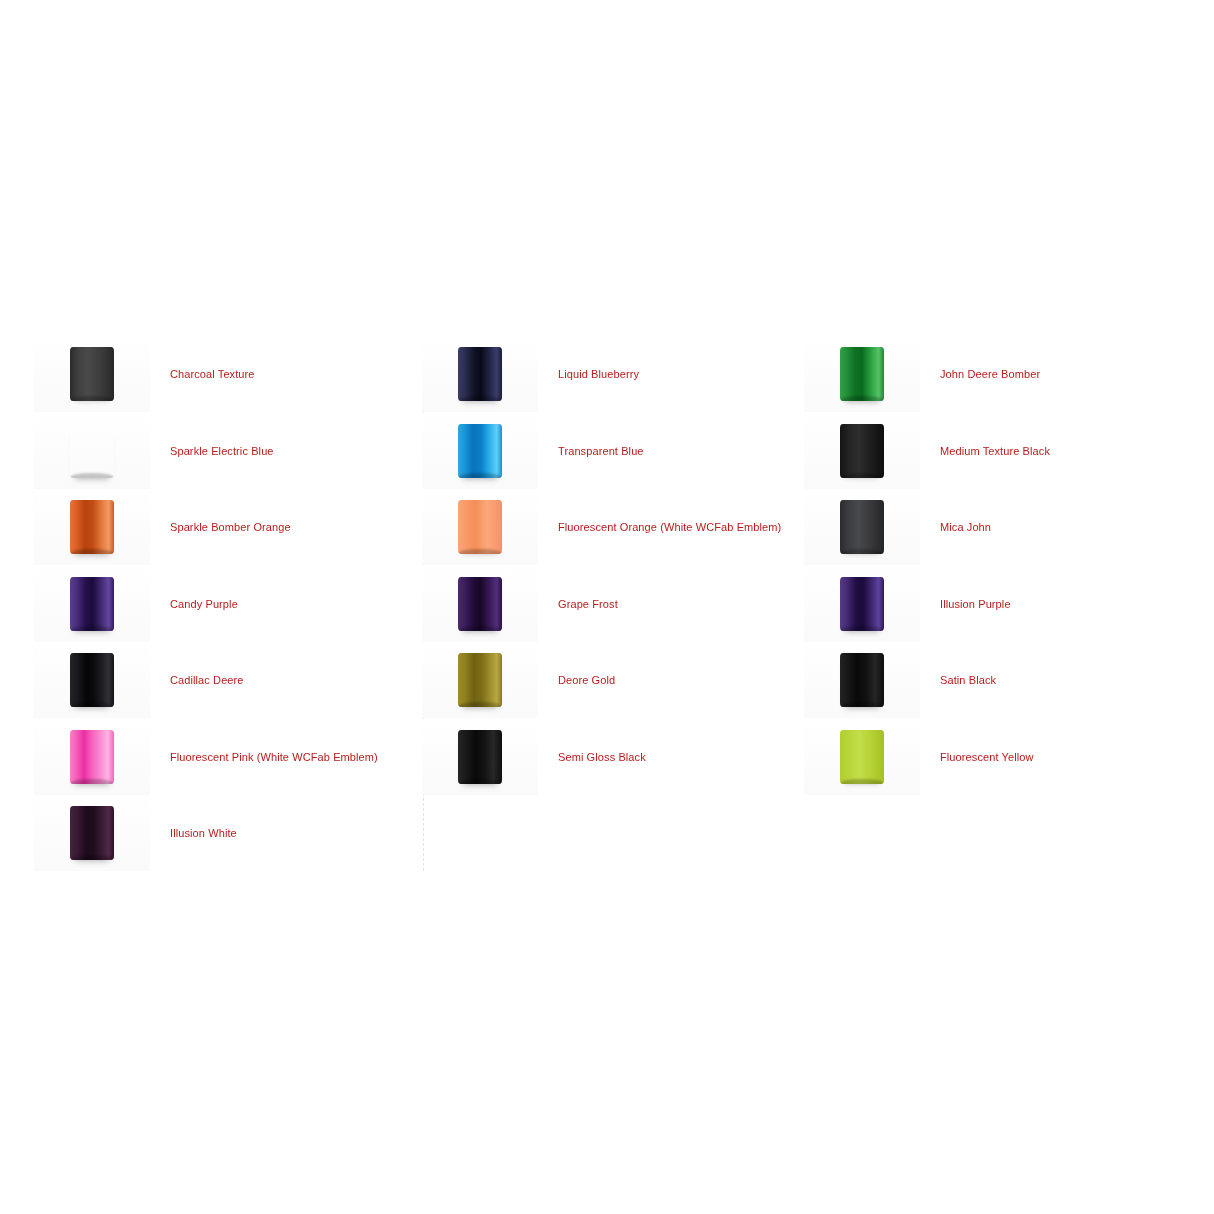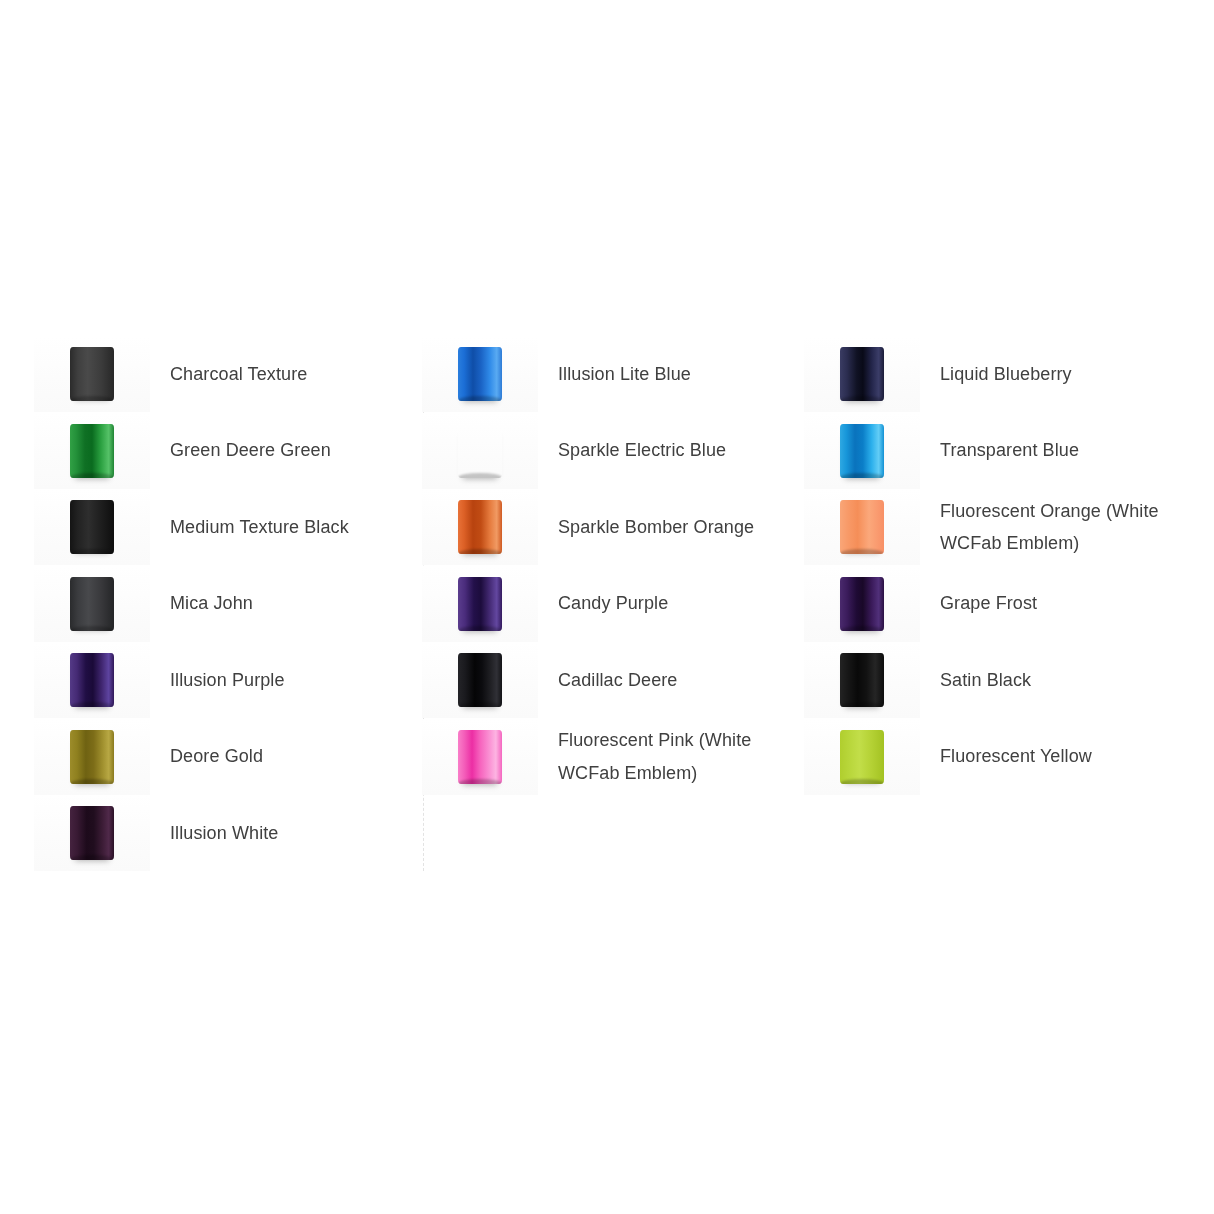--- a/index.html
+++ b/index.html
@@ -100,23 +100,23 @@
   }
   .chip-face {
     position: absolute;
     inset: 0;
   }
   
   .chip.matte { box-shadow: 0 5px 5px -5px rgba(0,0,0,0.22); }
   .chip.matte::before { background: rgba(255,255,255,0.05); }
 
   .swatch-label {
-    font-size: 18px;
+    font-size: 11px;
     line-height: 1.82;
-    color: #404040;
+    color: #b91c1c;
     letter-spacing: 0.1px;
     padding-left: 20px;
     max-width: 230px;
     font-weight: 400;
   }
   .swatch-label.wrap { max-width: 232px; }
 </style>
 </head>
 <body>
 
@@ -129,40 +129,32 @@
         <div class="swatch-thumb">
           <div class="chip matte">
             <div class="chip-face" style="background: linear-gradient(90deg, rgb(43, 43, 43) 0%, rgb(63, 63, 63) 18%, rgb(74, 74, 74) 40%, rgb(60, 60, 60) 70%, rgb(39, 39, 39) 100%);"></div>
           </div>
         </div>
         <div class="swatch-label">Charcoal Texture</div>
       </div>
       <div class="swatch-item">
         <div class="swatch-thumb">
           <div class="chip">
-            <div class="chip-face" style="background: linear-gradient(90deg, rgb(42, 126, 222) 0%, rgb(27, 110, 214) 14%, rgb(15, 78, 168) 34%, rgb(26, 98, 196) 52%, rgb(47, 138, 232) 72%, rgb(89, 170, 242) 88%, rgb(45, 123, 214) 100%);"></div>
-          </div>
-        </div>
-        <div class="swatch-label">Illusion Lite Blue</div>
-      </div>
-      <div class="swatch-item">
-        <div class="swatch-thumb">
-          <div class="chip">
             <div class="chip-face" style="background: linear-gradient(90deg, rgb(58, 60, 99) 0%, rgb(43, 45, 80) 16%, rgb(16, 18, 36) 38%, rgb(9, 10, 24) 52%, rgb(35, 37, 74) 72%, rgb(59, 61, 104) 88%, rgb(27, 28, 56) 100%);"></div>
           </div>
         </div>
         <div class="swatch-label">Liquid Blueberry</div>
       </div>
       <div class="swatch-item">
         <div class="swatch-thumb">
           <div class="chip">
             <div class="chip-face" style="background: linear-gradient(90deg, rgb(49, 160, 69) 0%, rgb(36, 145, 58) 14%, rgb(15, 112, 36) 34%, rgb(10, 107, 31) 50%, rgb(42, 160, 64) 70%, rgb(86, 194, 104) 88%, rgb(32, 132, 52) 100%);"></div>
           </div>
         </div>
-        <div class="swatch-label">Green Deere Green</div>
+        <div class="swatch-label">John Deere Bomber</div>
       </div>
       <div class="swatch-item">
         <div class="swatch-thumb">
           <div class="chip">
             <div class="chip-face"></div>
           </div>
         </div>
         <div class="swatch-label">Sparkle Electric Blue</div>
       </div>
       <div class="swatch-item">
@@ -233,43 +225,51 @@
         <div class="swatch-thumb">
           <div class="chip">
             <div class="chip-face" style="background: linear-gradient(90deg, rgb(36, 36, 40) 0%, rgb(26, 26, 30) 16%, rgb(5, 5, 6) 38%, rgb(11, 11, 14) 54%, rgb(32, 32, 36) 74%, rgb(48, 48, 54) 88%, rgb(19, 19, 22) 100%);"></div>
           </div>
         </div>
         <div class="swatch-label">Cadillac Deere</div>
       </div>
       <div class="swatch-item">
         <div class="swatch-thumb">
           <div class="chip">
+            <div class="chip-face" style="background: linear-gradient(90deg, rgb(156, 140, 42) 0%, rgb(143, 128, 31) 16%, rgb(111, 98, 18) 36%, rgb(125, 109, 24) 54%, rgb(160, 144, 46) 74%, rgb(184, 168, 68) 88%, rgb(138, 122, 30) 100%);"></div>
+          </div>
+        </div>
+        <div class="swatch-label">Deore Gold</div>
+      </div>
+      <div class="swatch-item">
+        <div class="swatch-thumb">
+          <div class="chip">
             <div class="chip-face" style="background: linear-gradient(90deg, rgb(35, 35, 35) 0%, rgb(23, 23, 23) 18%, rgb(9, 9, 9) 40%, rgb(18, 18, 18) 60%, rgb(37, 37, 37) 80%, rgb(13, 13, 13) 100%);"></div>
           </div>
         </div>
         <div class="swatch-label">Satin Black</div>
       </div>
       <div class="swatch-item">
         <div class="swatch-thumb">
           <div class="chip">
-            <div class="chip-face" style="background: linear-gradient(90deg, rgb(156, 140, 42) 0%, rgb(143, 128, 31) 16%, rgb(111, 98, 18) 36%, rgb(125, 109, 24) 54%, rgb(160, 144, 46) 74%, rgb(184, 168, 68) 88%, rgb(138, 122, 30) 100%);"></div>
-          </div>
-        </div>
-        <div class="swatch-label">Deore Gold</div>
-      </div>
-      <div class="swatch-item">
-        <div class="swatch-thumb">
-          <div class="chip">
             <div class="chip-face" style="background: linear-gradient(90deg, rgb(249, 127, 201) 0%, rgb(244, 95, 186) 14%, rgb(236, 46, 164) 32%, rgb(246, 98, 189) 50%, rgb(250, 142, 210) 70%, rgb(253, 180, 226) 86%, rgb(244, 102, 192) 100%);"></div>
           </div>
         </div>
         <div class="swatch-label wrap">Fluorescent Pink (White WCFab Emblem)</div>
       </div>
       <div class="swatch-item">
         <div class="swatch-thumb">
+          <div class="chip">
+            <div class="chip-face" style="background: linear-gradient(90deg, rgb(38, 38, 38) 0%, rgb(25, 25, 25) 18%, rgb(10, 10, 10) 40%, rgb(19, 19, 19) 60%, rgb(40, 40, 40) 80%, rgb(14, 14, 14) 100%);"></div>
+          </div>
+        </div>
+        <div class="swatch-label">Semi Gloss Black</div>
+      </div>
+      <div class="swatch-item">
+        <div class="swatch-thumb">
           <div class="chip matte">
             <div class="chip-face" style="background: linear-gradient(90deg, rgb(176, 206, 46) 0%, rgb(184, 214, 58) 20%, rgb(194, 222, 73) 44%, rgb(180, 209, 52) 72%, rgb(163, 194, 34) 100%);"></div>
           </div>
         </div>
         <div class="swatch-label">Fluorescent Yellow</div>
       </div>
       <div class="swatch-item">
         <div class="swatch-thumb">
           <div class="chip">
             <div class="chip-face" style="background: linear-gradient(90deg, rgb(69, 35, 63) 0%, rgb(57, 26, 52) 16%, rgb(29, 10, 27) 38%, rgb(32, 13, 30) 54%, rgb(60, 28, 54) 74%, rgb(80, 41, 74) 88%, rgb(42, 17, 38) 100%);"></div>

